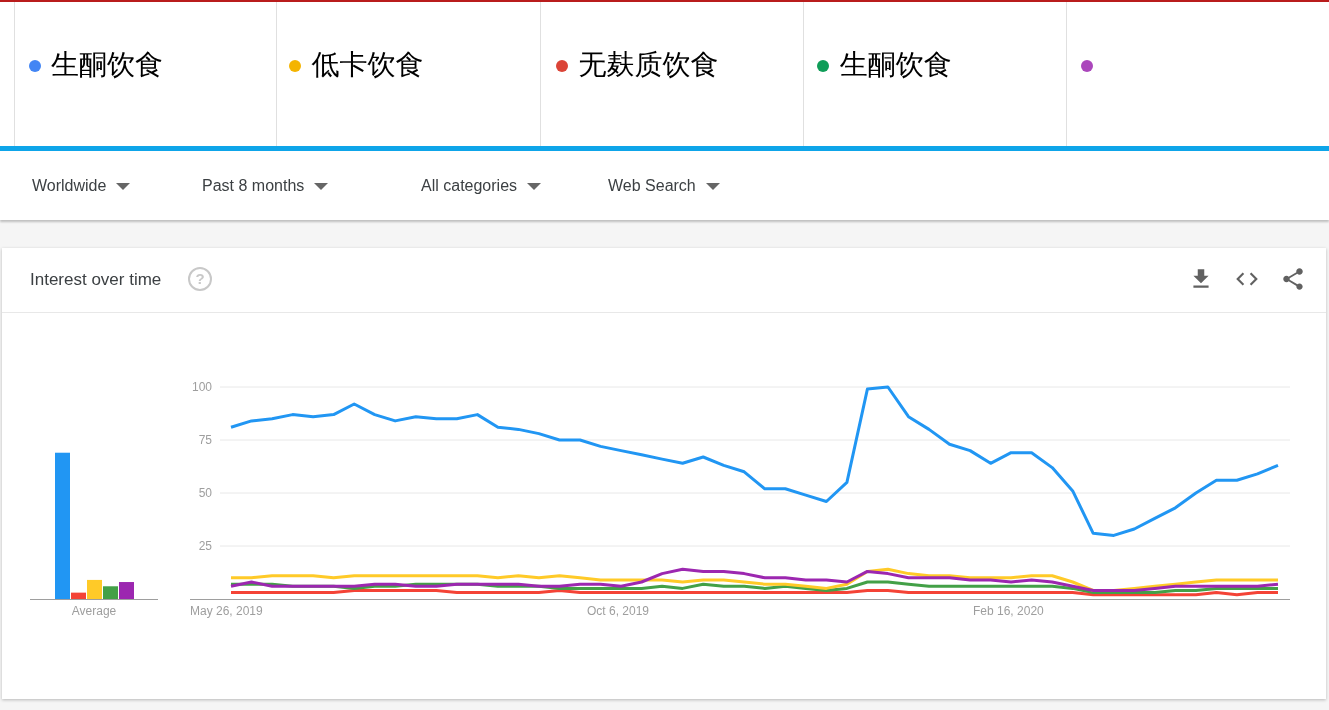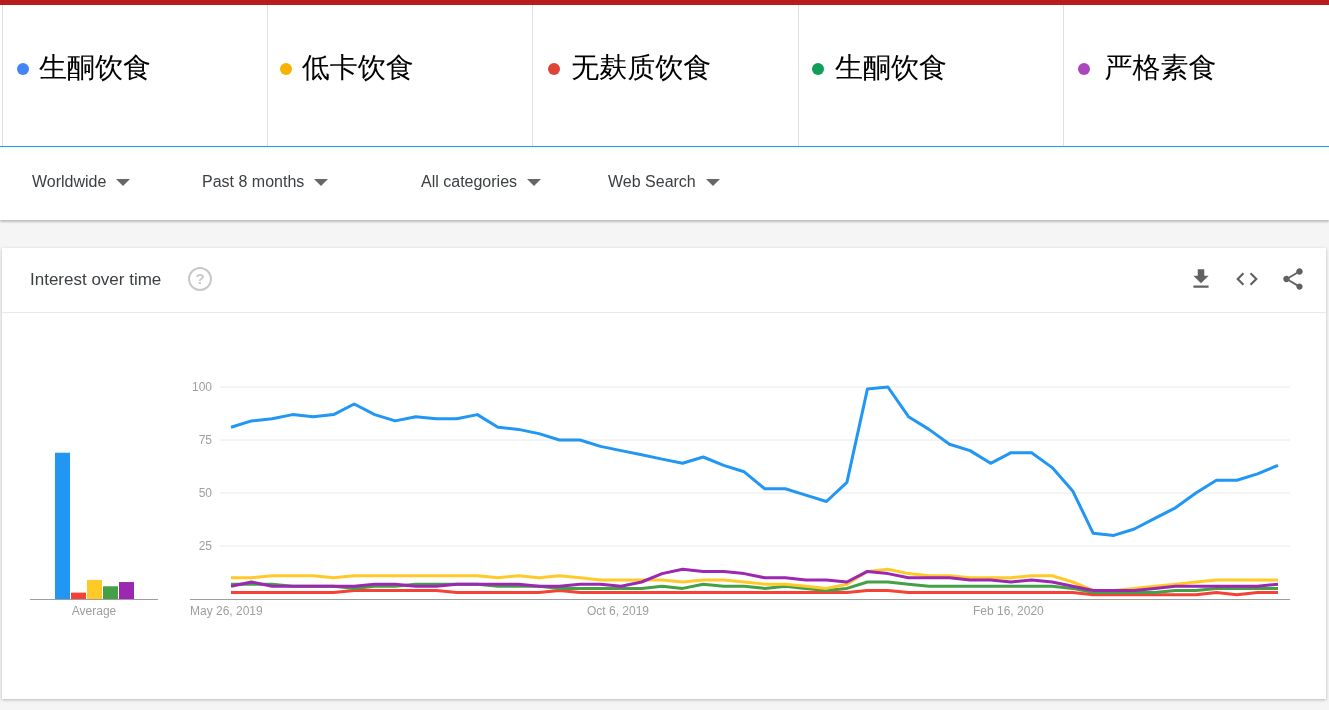--- a/index.html
+++ b/index.html
@@ -8,40 +8,41 @@
     width: 1329px; height: 710px; overflow: hidden;
     background: #f5f5f5;
     font-family: "Liberation Sans", "DejaVu Sans", sans-serif;
     color: #202124;
     position: relative;
   }
   
   .terms {
     position: absolute; left: 0; top: 0; width: 1329px; height: 146px;
     background: #fff; display: flex;
-    border-top: 5px solid #b91c1c;
+    border-top: 2px solid #b91c1c;
+    padding-left: 12px;
   }
   .term {
     width: 265.8px; height: 145px; position: relative;
     border-left: 1px solid #e0e0e0;
     cursor: pointer;
   }
   .term:first-child { border-left: 1px solid #e0e0e0; margin-left: 2px; width: 265px; }
   .term .dot {
     position: absolute; top: 58px; width: 12px; height: 12px; border-radius: 50%;
   }
   .term .label {
     position: absolute; top: 44px; font-size: 28px; color: #000;
     font-family: "DejaVu Sans", sans-serif; letter-spacing: 0px;
   }
   
   .filters {
     position: absolute; left: 0; top: 146px; width: 1329px; height: 74px;
     background: #fff;
-    border-top: 1px solid #0ea5e9;
+    border-top: 5px solid #0ea5e9;
     box-shadow: 0 2px 2px rgba(0,0,0,0.22);
   }
   .filter {
     position: absolute; top: 26px; font-size: 16px; color: #3c4043;
     display: flex; align-items: center; cursor: pointer;
   }
   .filter .caret {
     width: 0; height: 0; border-left: 7px solid transparent; border-right: 7px solid transparent;
     border-top: 7px solid #666; margin-left: 10px; margin-top: 1px;
   }
@@ -84,21 +85,20 @@
   <div class="term">
     <span class="dot" style="left: 15px; background: rgb(219, 68, 55);"></span>
     <span class="label" style="left:38px">无麸质饮食</span>
   </div>
   <div class="term">
     <span class="dot" style="left: 13px; background: rgb(15, 157, 88);"></span>
     <span class="label" style="left:36px">生酮饮食</span>
   </div>
   <div class="term">
     <span class="dot" style="left: 14px; background: rgb(171, 71, 188);"></span>
-    <span class="label" style="left:40px">严格素食</span>
   </div>
 </div>
 
 <div class="filters">
   <div class="filter" style="left:32px">
     <span>Worldwide</span>
     <span class="caret"></span>
   </div>
   <div class="filter" style="left:202px">
     <span>Past 8 months</span>

